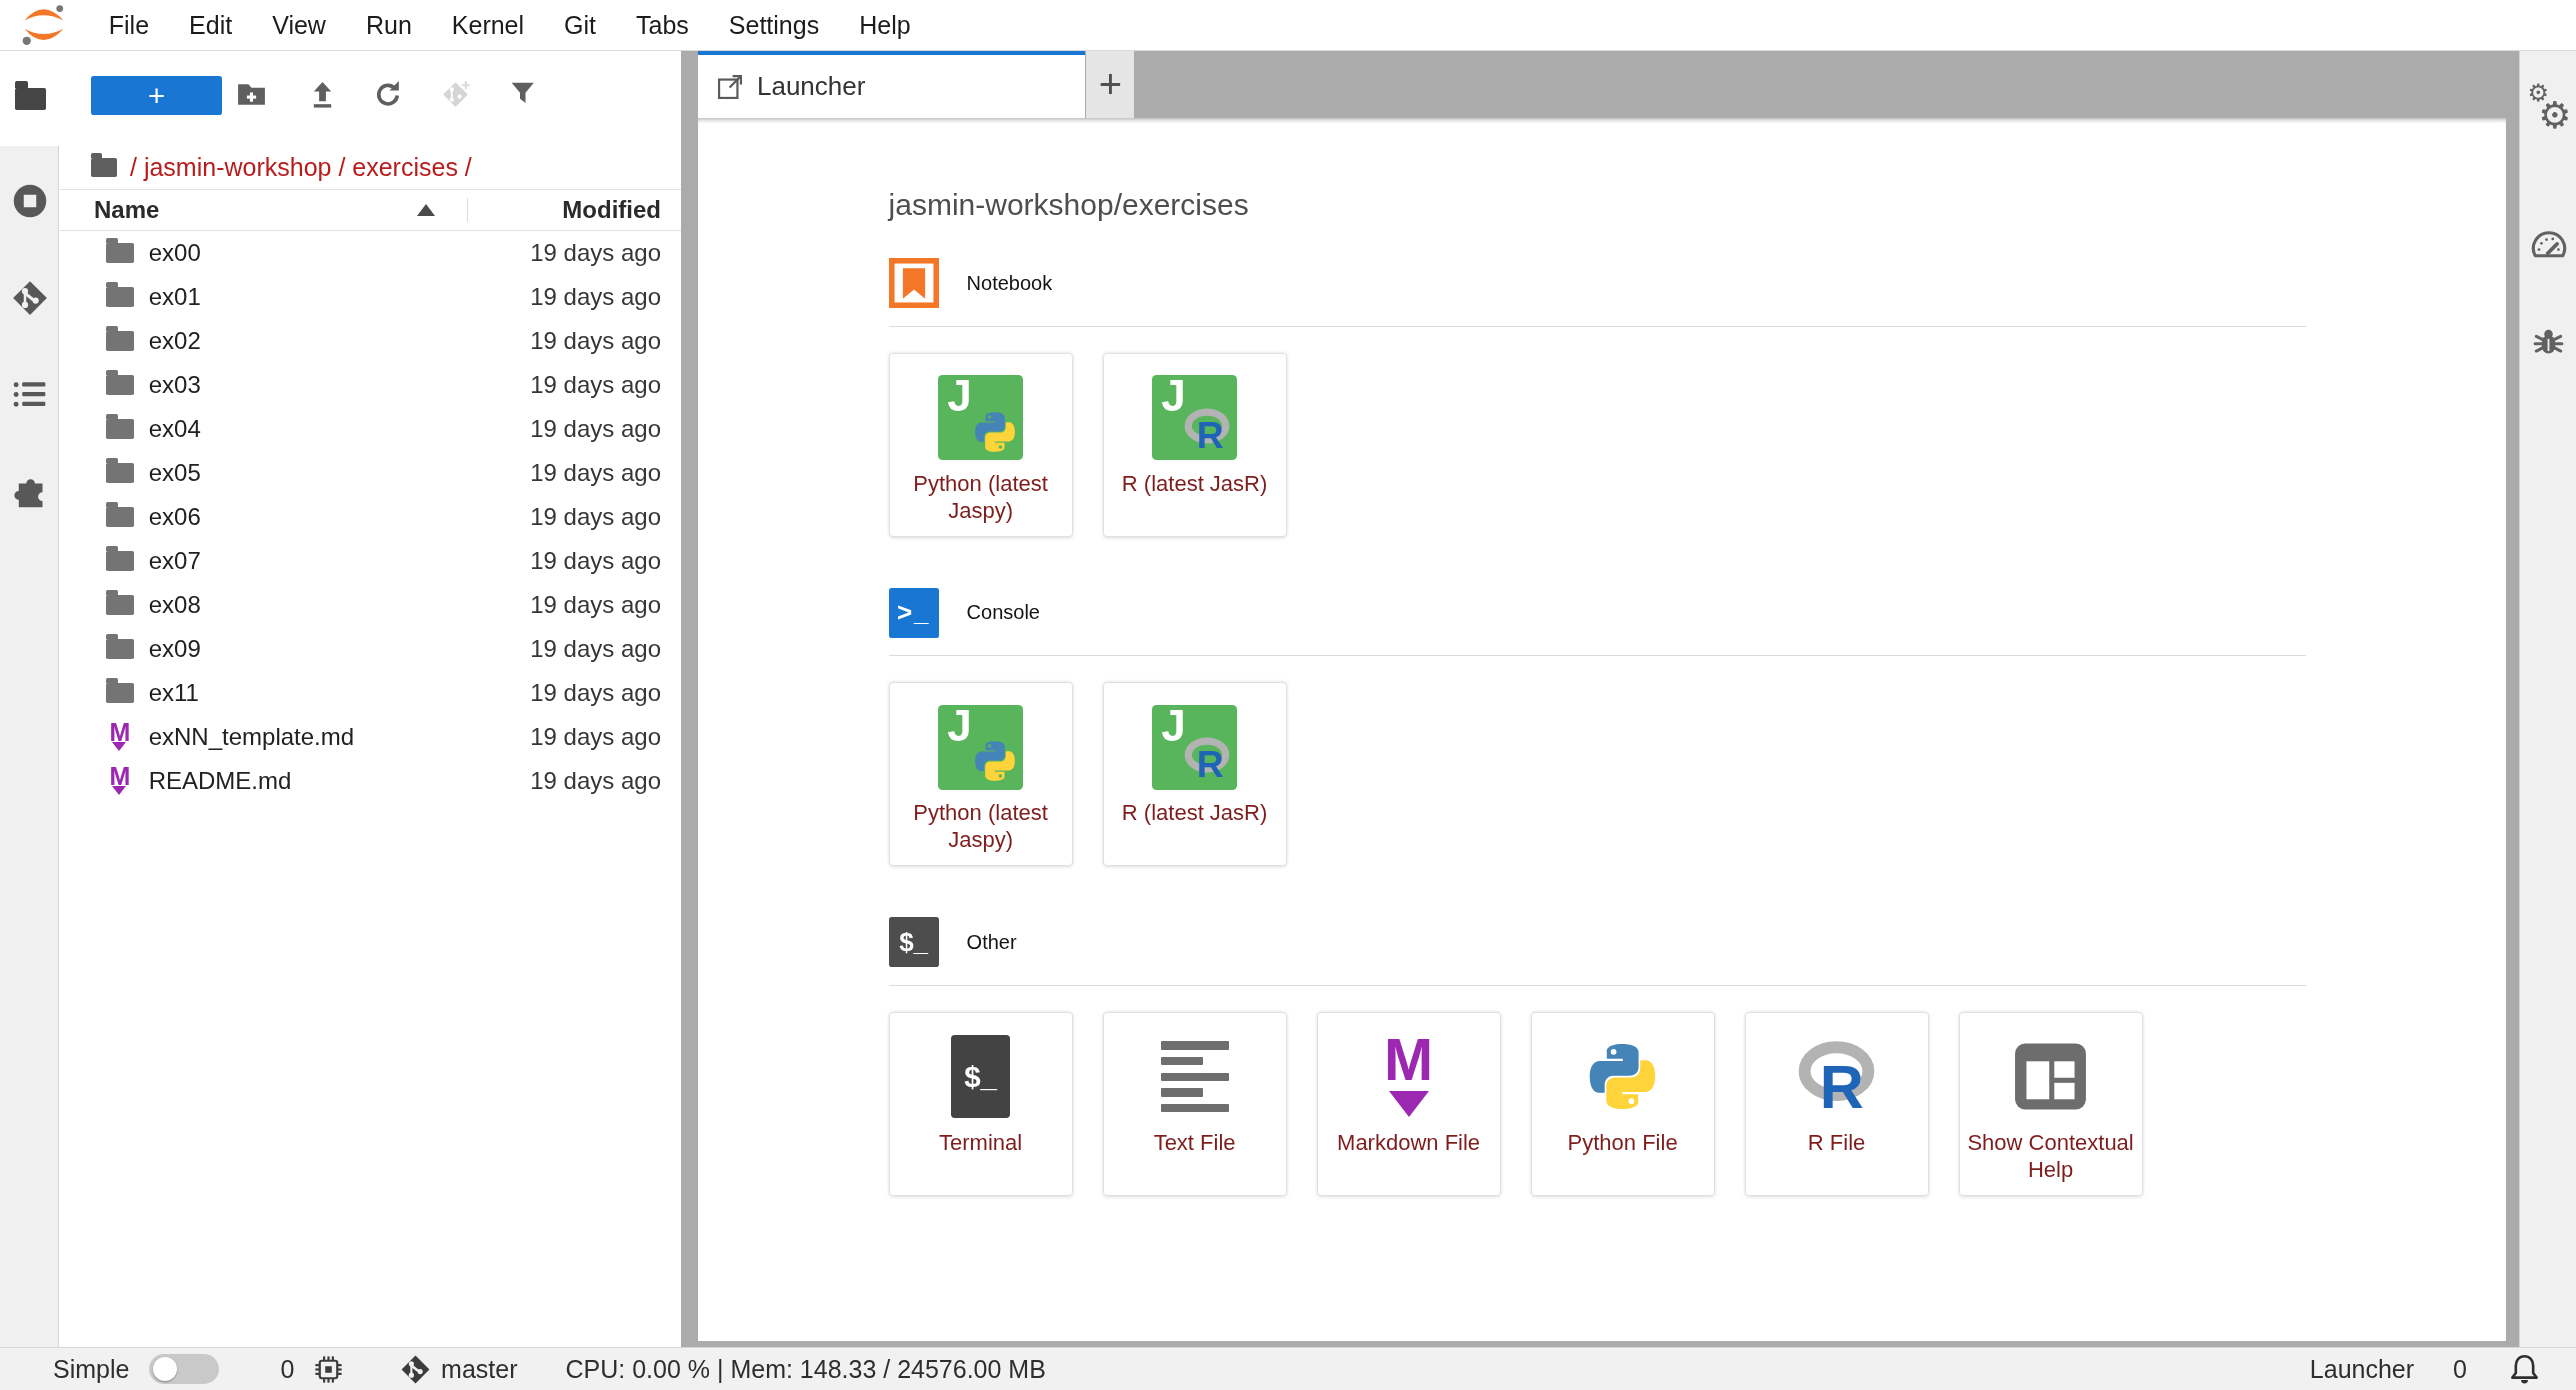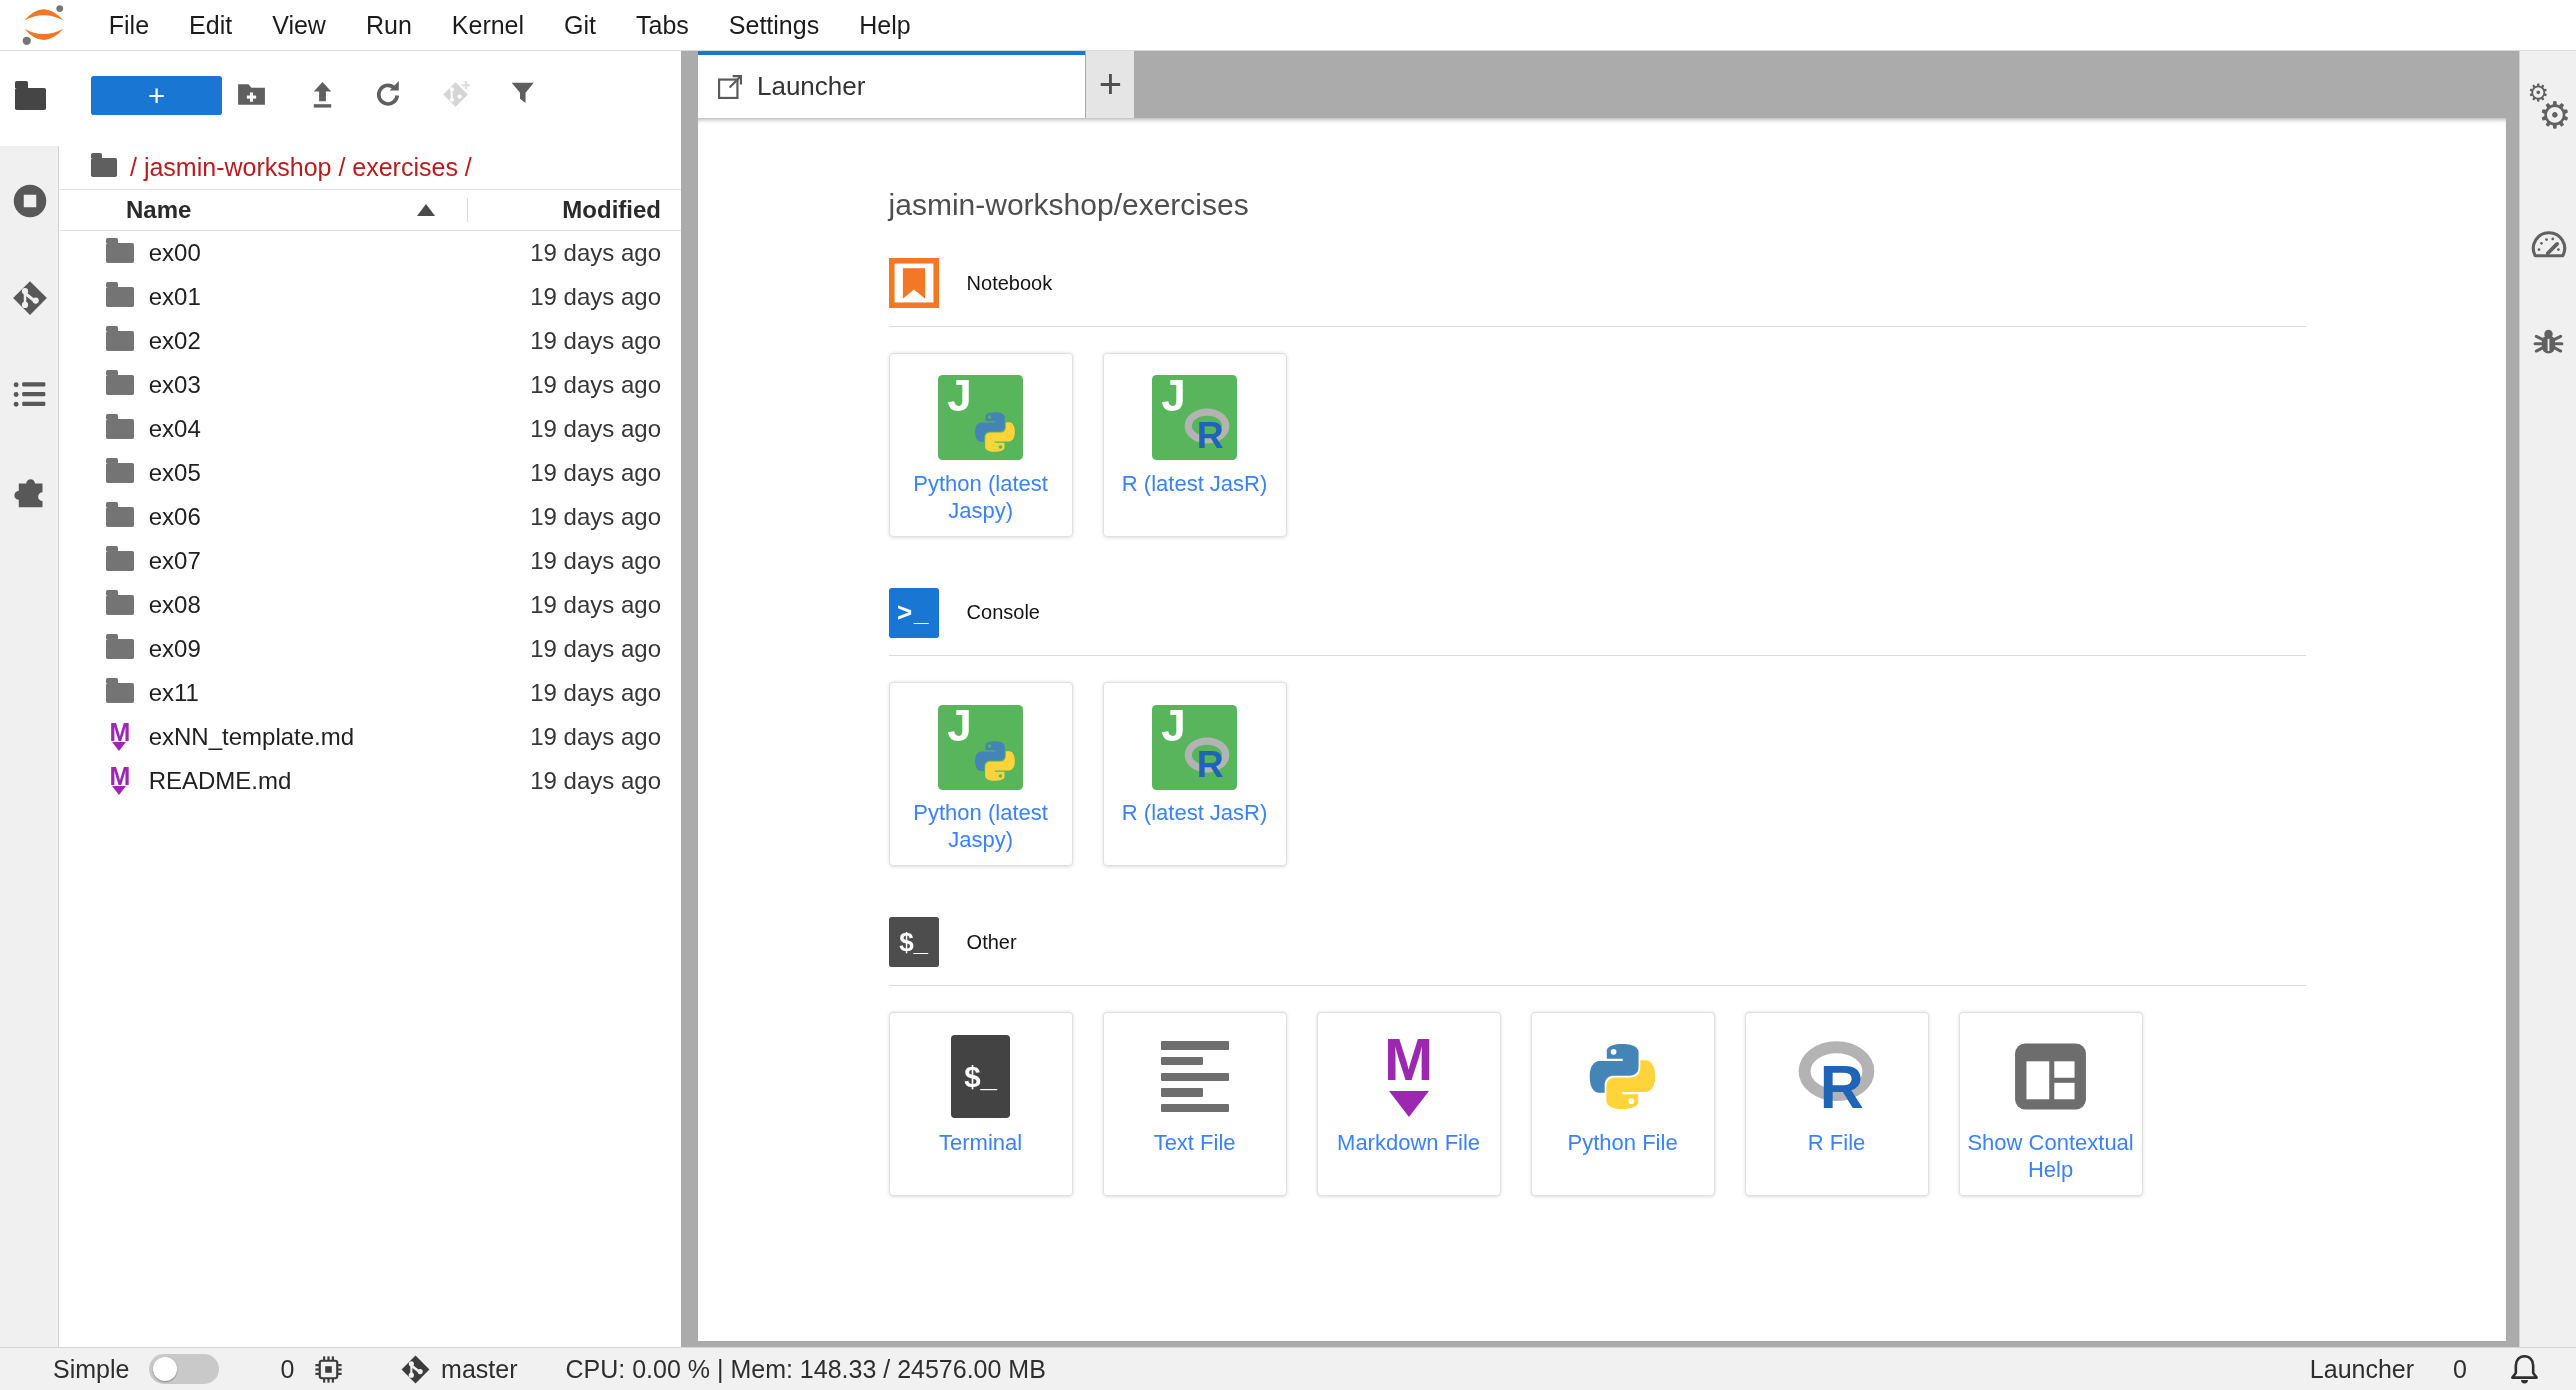--- a/index.html
+++ b/index.html
@@ -34,21 +34,21 @@
     display:flex; align-items:center; justify-content:center; }
   #fb-breadcrumb { position:absolute; top:95px; left:0; width:100%; height:43px;
     display:flex; align-items:center; padding-left:31px; font-size:25px; color:#b91c1c; }
   .crumb-folder { width:26px; height:18.4px; background:#5f5f5f; border-radius:1.8px;
     position:relative; margin-right:13px; }
   .crumb-folder::before { content:""; position:absolute; top:-5.5px; left:0;
     width:11px; height:5.5px; background:#5f5f5f; border-radius:1.8px 1.8px 0 0; }
   #fb-header { position:absolute; top:138px; left:0; width:100%; height:42px;
     border-top:0.9px solid #e2e2e2; border-bottom:0.9px solid #e2e2e2;
     display:flex; align-items:center; font-size:24px; font-weight:bold; color:#2a2a2a; }
-  #col-name { padding-left:34px;margin-left:32px; }
+  #col-name { padding-left:34px; }
   .sort-asc { position:absolute; left:357px; width:0; height:0;
     border-left:9.2px solid transparent; border-right:9.2px solid transparent;
     border-bottom:12px solid #4a4a4a; }
   #hdr-divider { position:absolute; left:407px; top:8.3px; bottom:8.3px; width:0.9px; background:#dcdcdc; }
   #col-modified { position:absolute; right:20px; }
   #fb-rows { position:absolute; top:180px; left:0; width:100%; }
   .fb-row { height:44px; display:flex; align-items:center; padding-left:46px; position:relative; }
   .row-folder { width:28px; height:20px; background:#747474; border-radius:1.8px; position:relative; flex:none; }
   .row-folder::before { content:""; position:absolute; top:-5.5px; left:0;
     width:12px; height:5.5px; background:#747474; border-radius:1.8px 1.8px 0 0; }
@@ -78,21 +78,21 @@
   .section.first { margin-top:35px; }
   .section-head { display:flex; align-items:center; gap:28px; height:52px; }
   .sicon { width:50px; height:50px; flex:none; }
   .slabel { font-size:20px; color:#141414; }
   .section-divider { border-bottom:0.9px solid #dadada; margin-top:16.6px; }
   .cards { display:flex; gap:30px; margin-top:26px; }
   .card { width:184px; height:184px; background:#fff; border:0.9px solid #e0e0e0;
     border-radius:4.6px; box-shadow:0 0.9px 3.7px rgba(0,0,0,0.14);
     display:flex; flex-direction:column; align-items:center; cursor:pointer; }
   .cicon { height:88px; width:88px; margin-top:20px; display:flex; align-items:center; justify-content:center; }
-  .clabel { margin-top:9.2px; font-size:22px; color:#3b82f6; text-align:center;
+  .clabel { margin-top:9.2px; font-size:22px; color:#7f1d1d; text-align:center;
     line-height:1.22; padding:0 7.4px; }
 
   
   .kicon { width:85px; height:85px; background:#58b55b; border-radius:4.6px; position:relative; }
   .kicon::before { content:"J"; position:absolute; left:9.2px; top:-3.7px;
     color:#fff; font-weight:bold; font-size:44px; }
   .kicon svg { position:absolute; right:4.6px; bottom:4.6px; }
   
   .console-sq { width:50px; height:50px; background:#1976d2; border-radius:2.8px;
     color:#fff; font-weight:bold; font-size:26px; display:flex;

